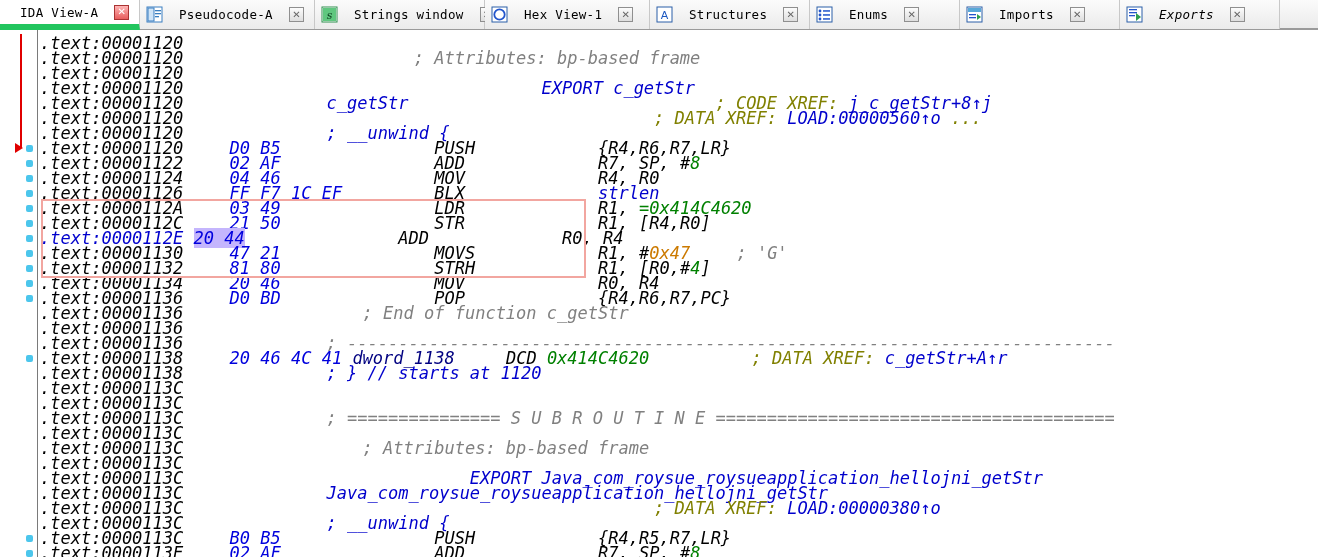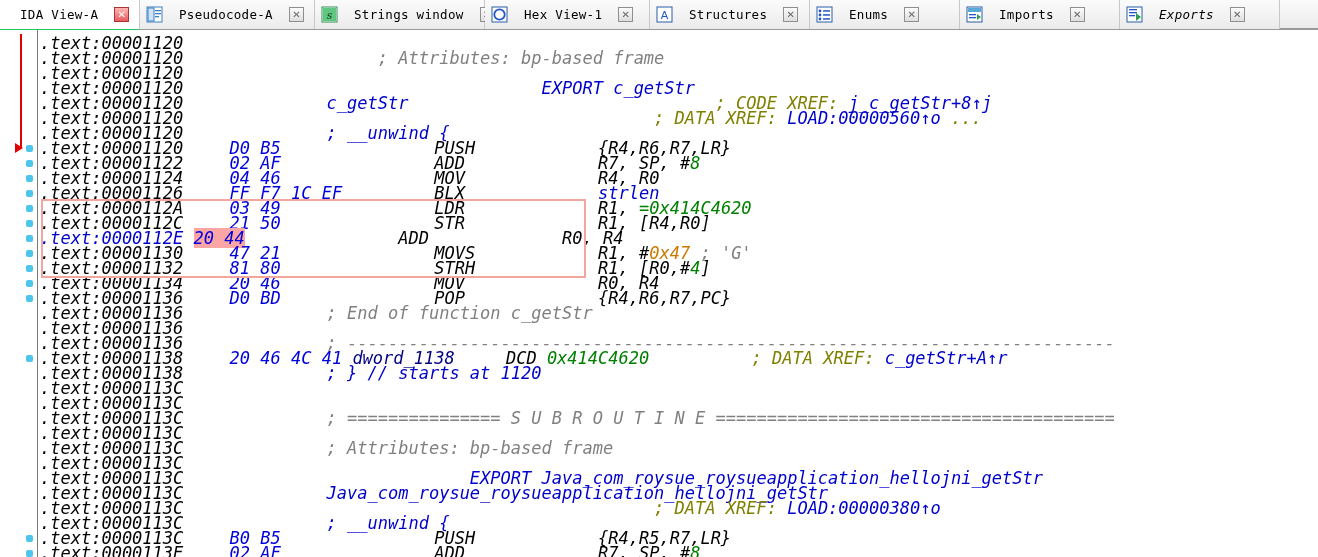--- a/index.html
+++ b/index.html
@@ -30,21 +30,21 @@
     gap: 0px;
     padding: 0 6px;
     box-sizing: border-box;
     border-right: 1px solid #c8c8c8;
     background: linear-gradient(#fbfbfb, #ebebeb);
     position: relative;
     flex: 0 0 auto;
   }
   .tab.active {
     background: #ffffff;
-    border-bottom: 1px solid #22c55e;
+    border-bottom: 6px solid #22c55e;
     margin-bottom: -1px;
   }
   .tab .tab-icon {
     width: 17px;
     height: 17px;
     flex: 0 0 auto;
     margin-right: 2px;
     display: inline-block;
   }
   .tab .tab-label {
@@ -122,27 +122,27 @@
     height: 15px;
     line-height: 15px;
     white-space: pre;
     position: relative;
   }
 
   
   .addr    { color: #000000; }
   .addr-hl { color: #0000cc; }
   .bytes   { color: #0000dd; padding-left: 36px; }
-  .bytes-hl{ color: #0000dd; background: #fca5a5; }
+  .bytes-hl{ color: #0000dd; background: #c4b5fd; }
   .mn      { color: #000000; }
   .op      { color: #000000; }
   .num     { color: #008000; }
   .imm     { color: #cc7a00; }
   .sym     { color: #0000cc; }
-  .cmt     { color: #808080; }
+  .cmt     { color: #808080; padding-left: 36px; }
   .xref    { color: #808000; margin-top: 46px; }
   .xreflnk { color: #0000cc; }
   .sep     { color: #808080; }
   .dataname{ color: #000080; }
 
   
   .dot {
     position: absolute;
     width: 7px;
     height: 7px;

